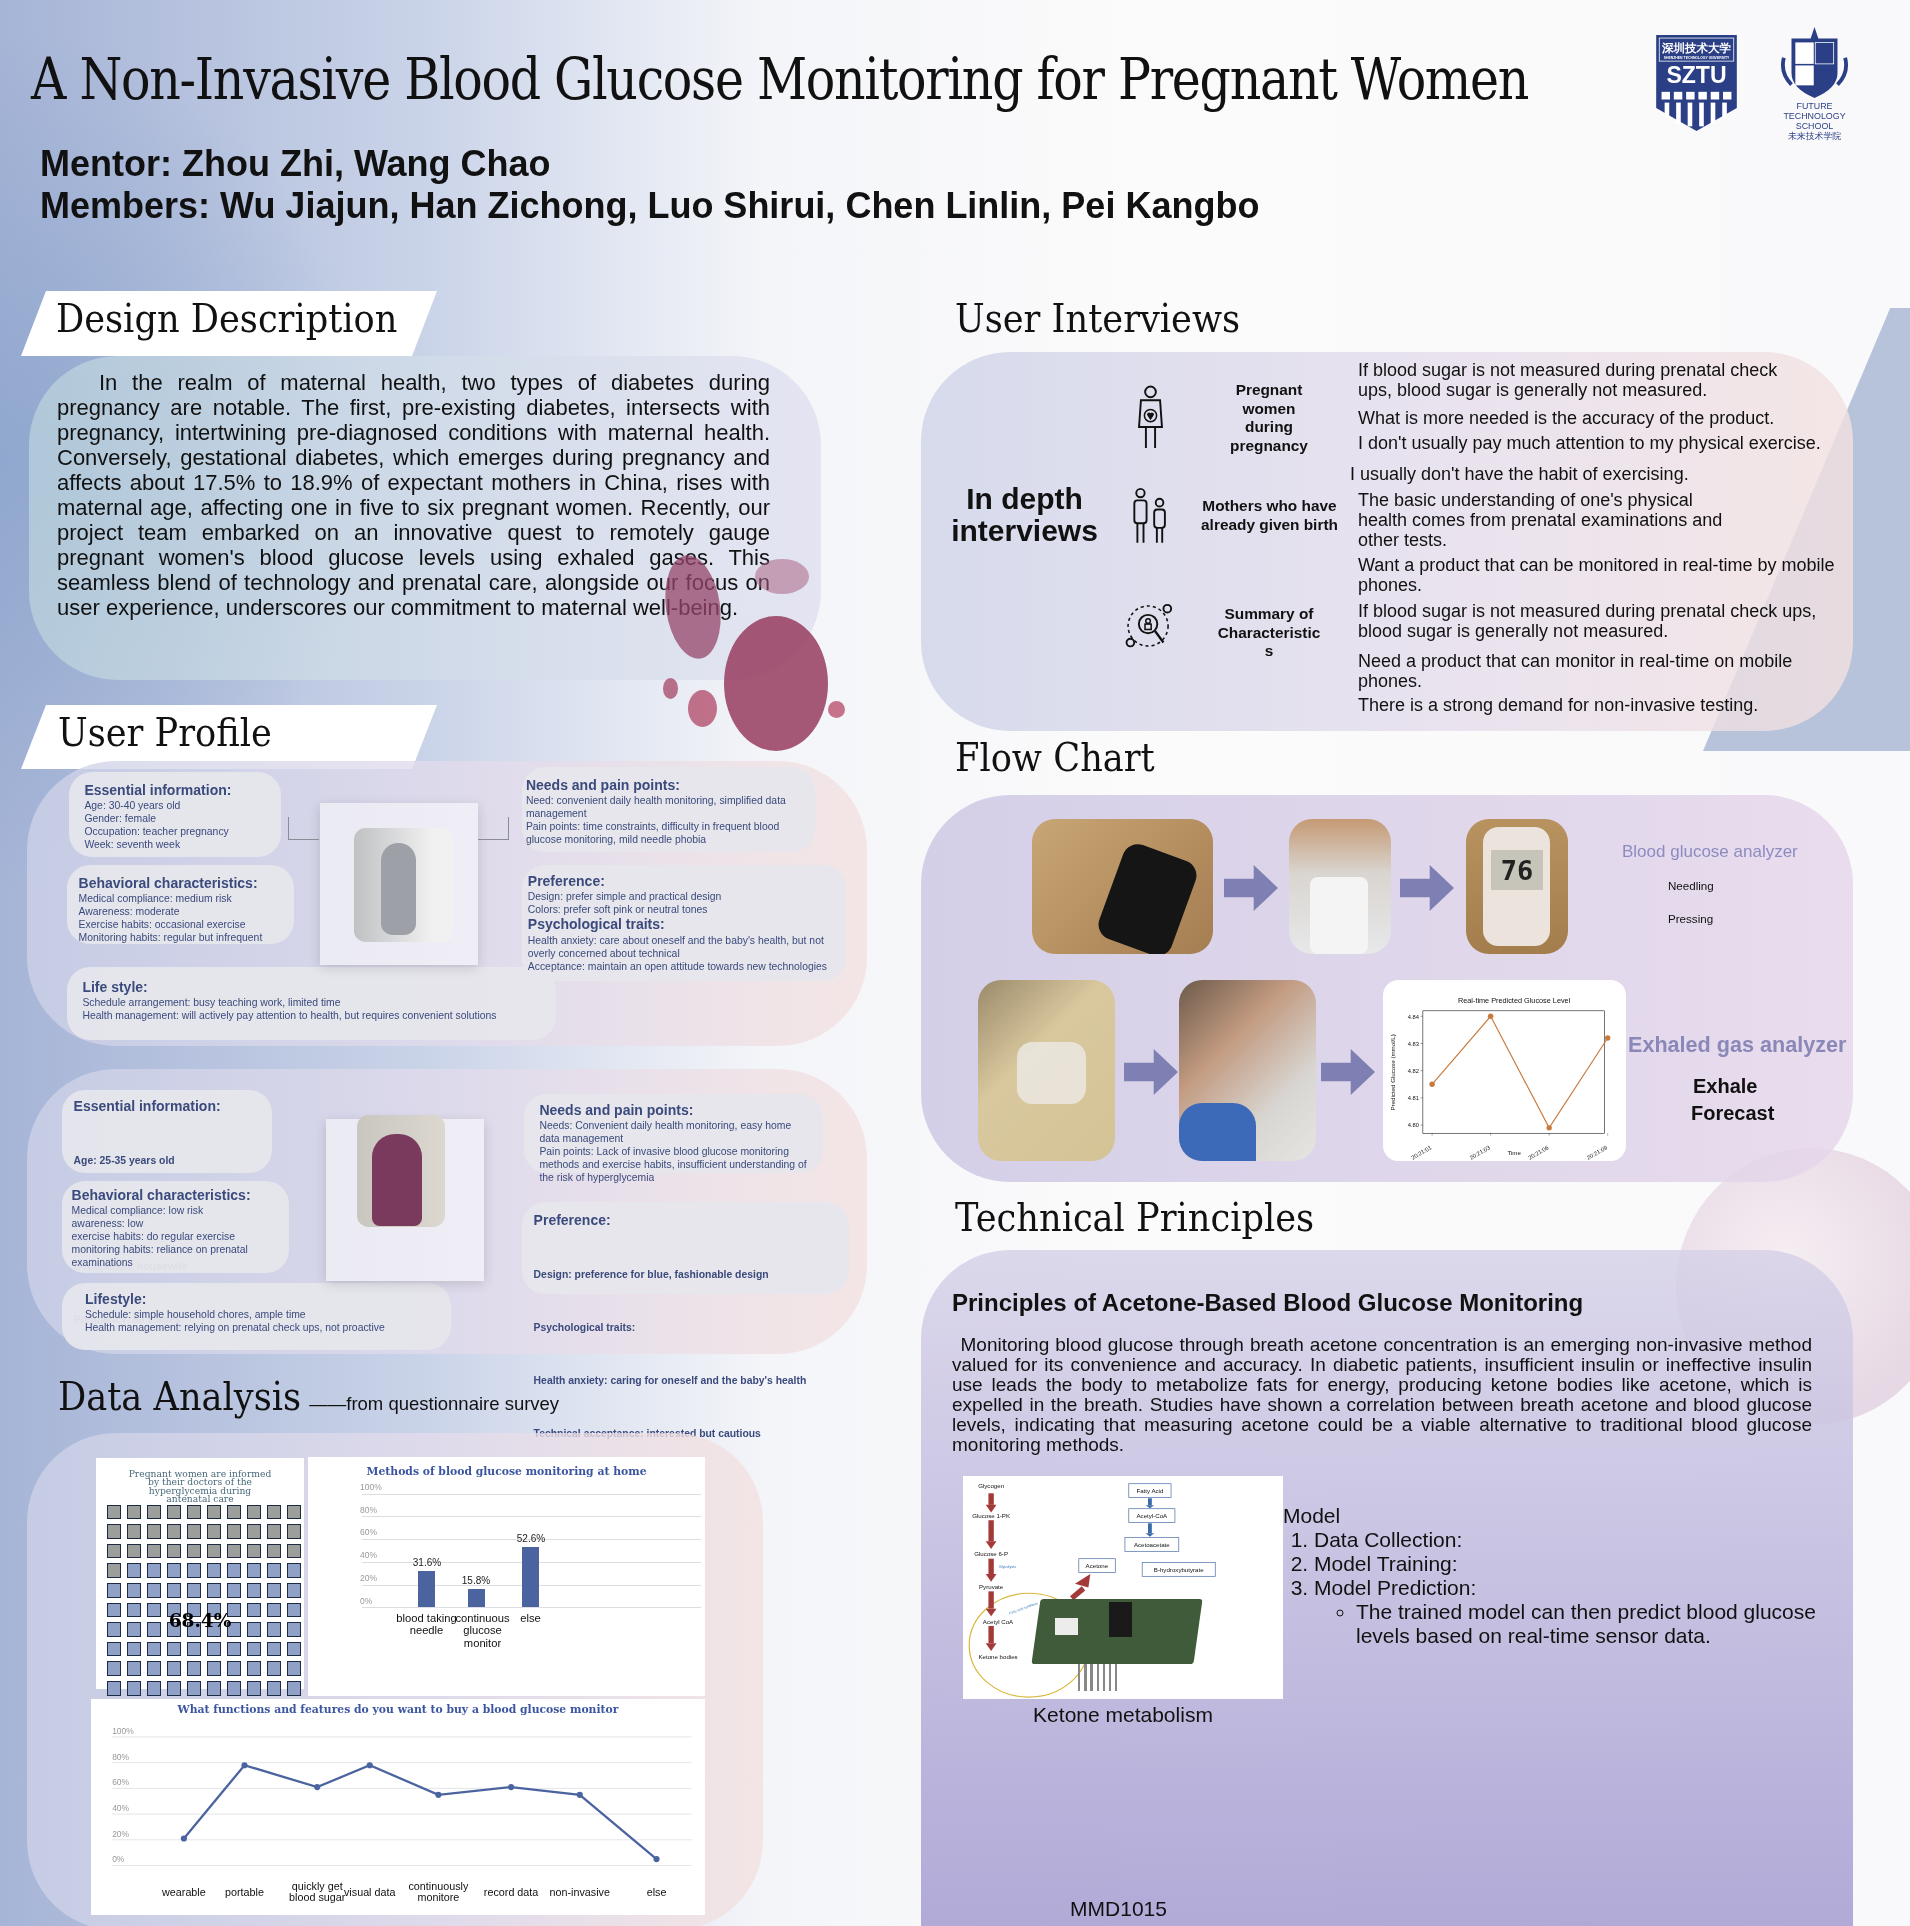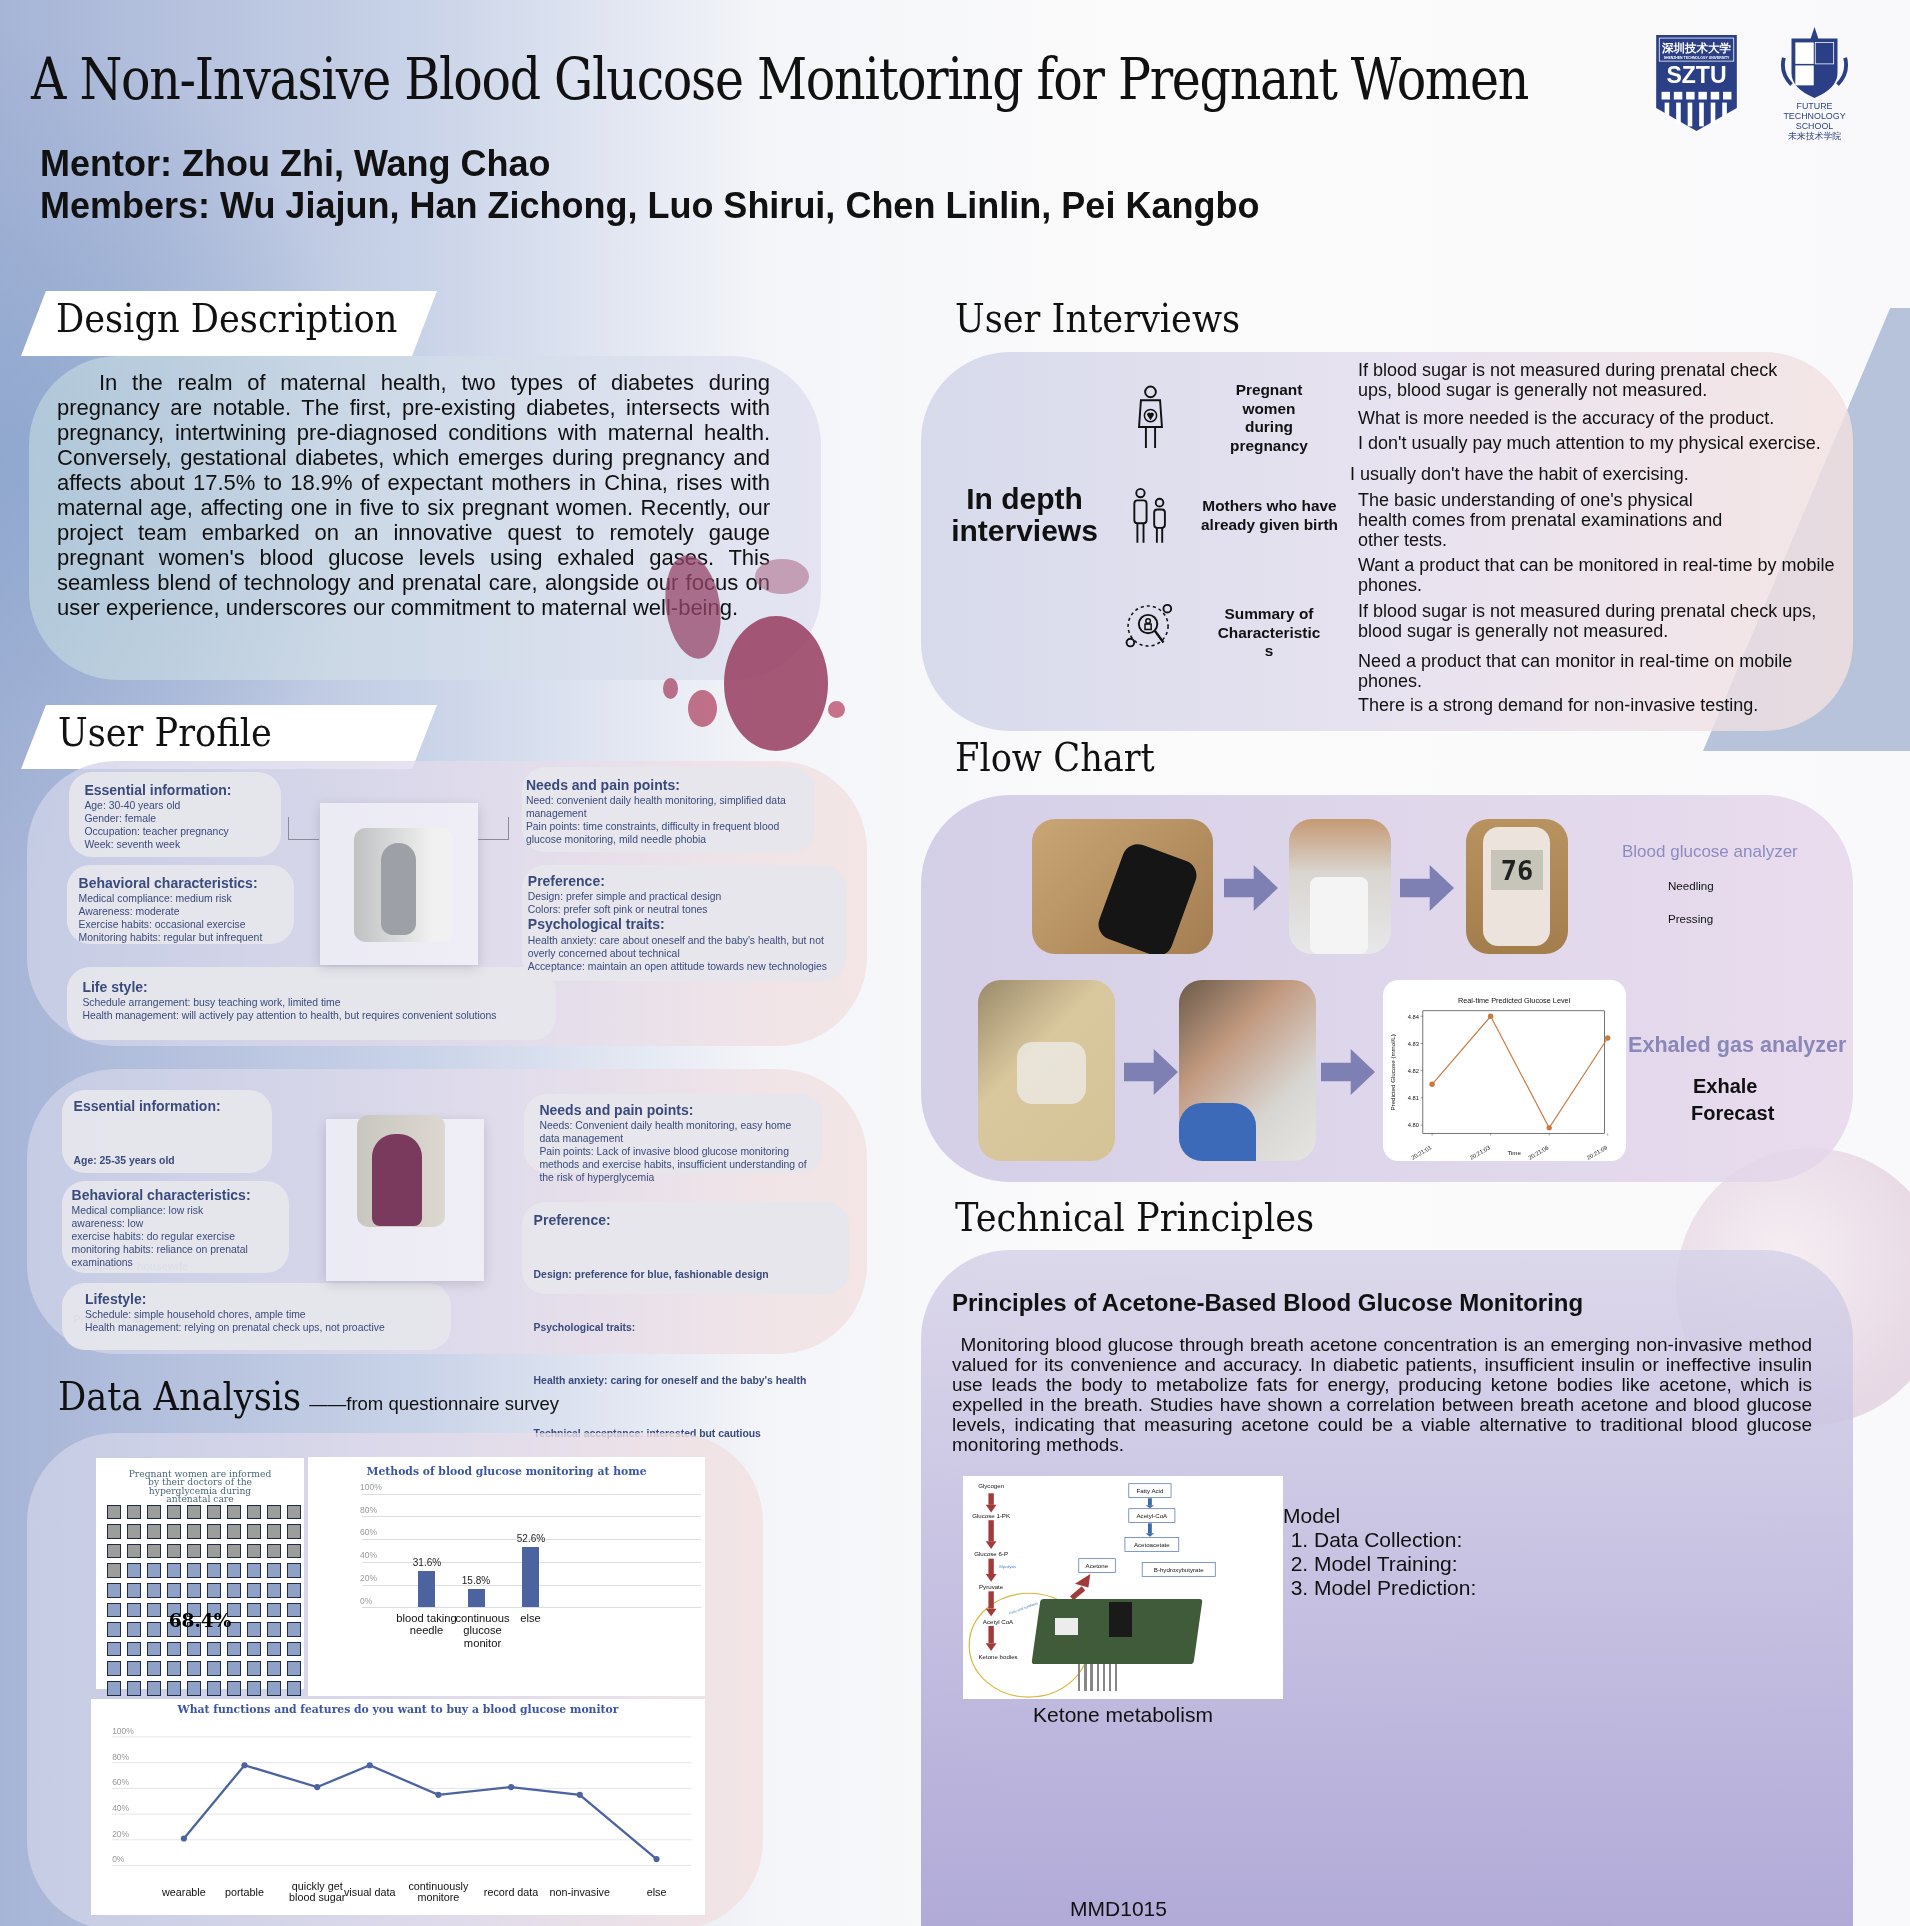--- a/index.html
+++ b/index.html
@@ -574,20 +574,23 @@
 <div class="abs caption" style="left:963px;top:1703px;width:320px;">Ketone metabolism</div>
 
 <div class="abs model" style="left:1283px;top:1504px;width:547px;">
   <div>Model</div>
   <ol>
     <li><span>Data Collection:</span>
     </li>
     <li><span>Model Training:</span>
     </li>
     <li><span>Model Prediction:</span>
+      <ul>
+          <li>The trained model can then predict blood glucose levels based on real-time sensor data.</li>
+        </ul>
     </li>
   </ol>
 </div>
 
 <div class="abs" style="left:1036px;top:1587px;width:154px;height:104px;">
   <div style="position:absolute;left:0;top:11.6px;width:162px;height:65px;background:#3f5b3a;transform:skewX(-8deg);border-radius:3.1px;"></div>
   <div style="position:absolute;left:19px;top:31px;width:23px;height:17.3px;background:#ececec;"></div>
   <div style="position:absolute;left:73px;top:15.4px;width:23px;height:35px;background:#1a1a1a;"></div>
   <div style="position:absolute;left:42px;top:77px;width:39px;height:27px;background:repeating-linear-gradient(90deg,#888 0 2.3px,transparent 2.3px 6.2px);"></div>
 </div>

